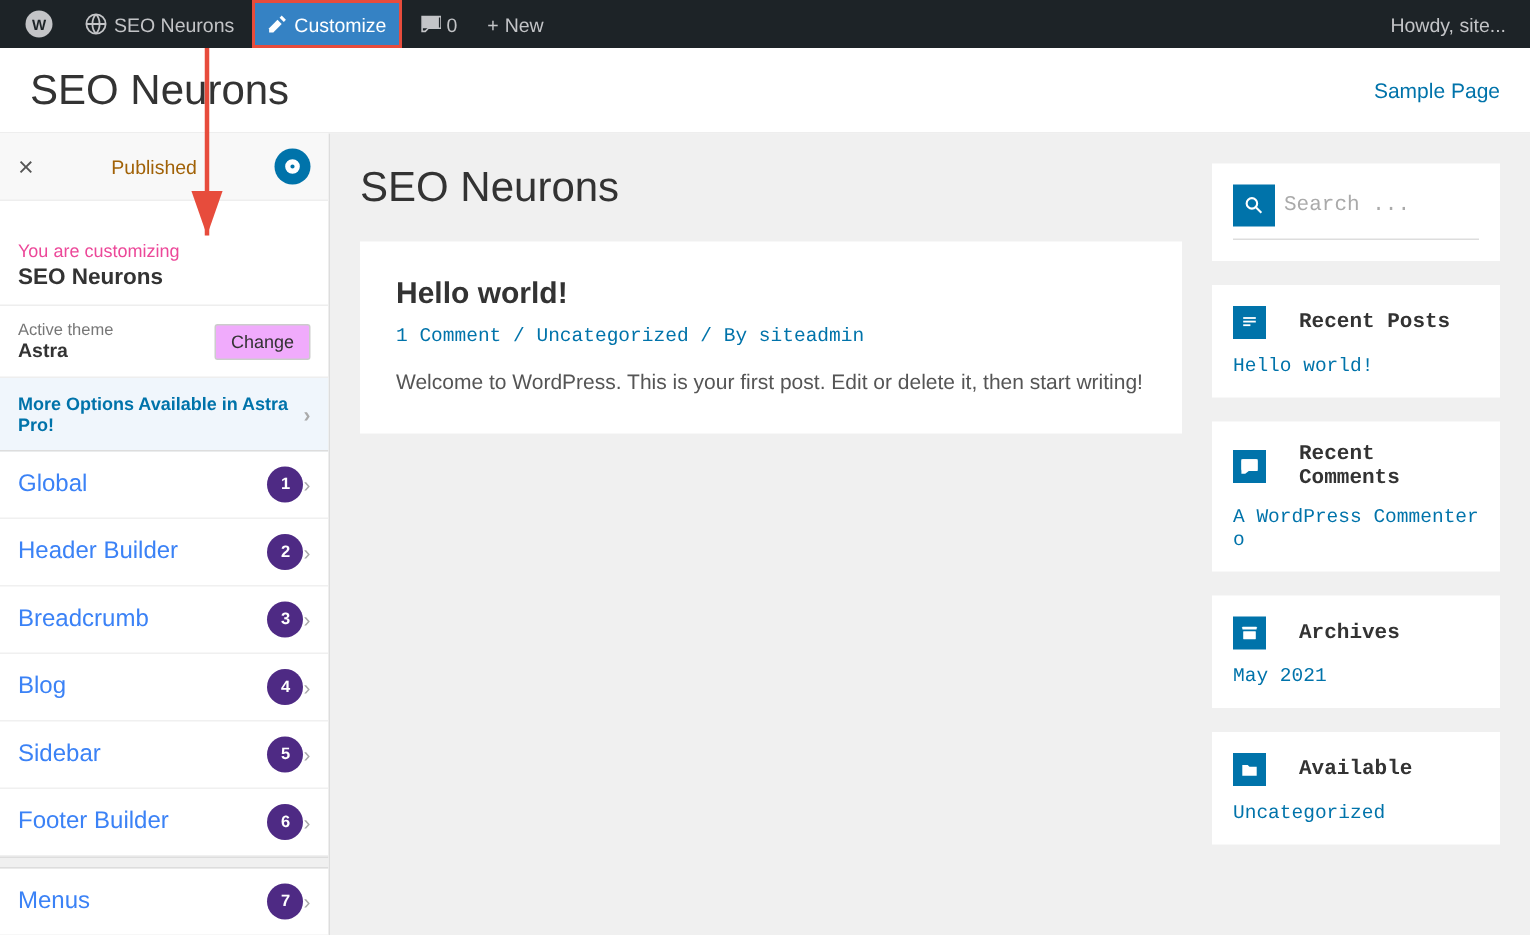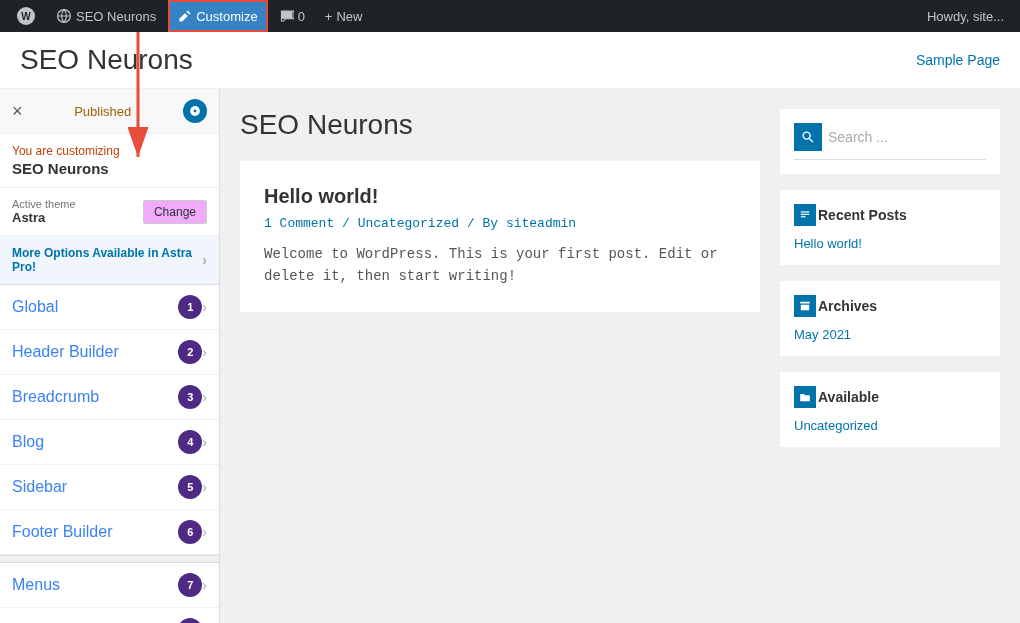--- a/index.html
+++ b/index.html
@@ -97,21 +97,21 @@
       display: flex;
       align-items: center;
       justify-content: center;
     }
     .customizer-circle svg { fill: #fff; width: 14px; height: 14px; }
 
     .customizer-info {
       padding: 10px 12px;
       border-bottom: 1px solid #eee;
     }
-    .customizing-label { font-size: 12px; color: #c2410c; }
+    .customizing-label { font-size: 12px; color: #ec4899; margin-top: 16px; }
     .customizing-site-name { font-size: 15px; font-weight: 600; color: #333; margin-top: 2px; }
     .active-theme-row {
       display: flex;
       align-items: center;
       justify-content: space-between;
       padding: 10px 12px;
       border-bottom: 1px solid #eee;
     }
     .theme-info .label { font-size: 11px; color: #777; }
     .theme-info .theme-name { font-size: 13px; font-weight: 600; color: #333; }
@@ -209,26 +209,27 @@
       color: #333;
       margin-bottom: 8px;
     }
     .post-meta {
       font-size: 13px;
       color: #0073aa;
       margin-bottom: 12px;
       font-family: Liberation Mono, monospace;
     }
     .post-meta a { color: #0073aa; text-decoration: none; }
-    .post-excerpt { font-size: 14px; color: #555; line-height: 1.6; font-family: Liberation Mono, monospace; }
+    .post-excerpt { font-size: 14px; color: #555; line-height: 1.6; }
 
     
     .sidebar-widgets {
-      width: 220px;
+      width: 192px;
       flex-shrink: 0;
+      font-family: Liberation Mono, monospace;
     }
     .widget {
       background: #fff;
       padding: 14px;
       margin-bottom: 16px;
     }
     .widget-search {
       display: flex;
       align-items: center;
       gap: 6px;
@@ -244,21 +245,21 @@
       align-items: center;
       justify-content: center;
       flex-shrink: 0;
     }
     .search-icon-widget svg { fill: #fff; width: 14px; height: 14px; }
     .search-placeholder { color: #aaa; font-size: 14px; }
 
     .widget-title-row {
       display: flex;
       align-items: center;
-      gap: 2px;
+      gap: 22px;
       margin-bottom: 10px;
     }
     .widget-icon {
       width: 22px;
       height: 22px;
       background: #0073aa;
       display: flex;
       align-items: center;
       justify-content: center;
       flex-shrink: 0;
@@ -457,20 +458,32 @@
                   <rect x="3" y="4" width="14" height="2"></rect>
                   <rect x="3" y="8" width="14" height="2"></rect>
                   <rect x="3" y="12" width="8" height="2"></rect>
                 </svg>
             </div>
             <span class="widget-title">Recent Posts</span>
           </div>
           <a class="widget-link">Hello world!</a>
         </div>
 
+        <div class="widget">
+          <div class="widget-title-row">
+            <div class="widget-icon">
+              <svg viewBox="0 0 20 20" fill="none" stroke="#fff" stroke-width="2">
+                  <rect x="2" y="3" width="16" height="11" rx="1"></rect>
+                  <path d="M5 17l4-3h9V3H2v14z"></path>
+                </svg>
+            </div>
+            <span class="widget-title">Recent Comments</span>
+          </div>
+          <a class="widget-link">A WordPress Commenter o</a>
+        </div>
 
         <div class="widget">
           <div class="widget-title-row">
             <div class="widget-icon">
               <svg viewBox="0 0 20 20" fill="#fff">
                   <rect x="2" y="3" width="16" height="3" rx="0.5"></rect>
                   <rect x="3" y="8" width="14" height="9" rx="0.5"></rect>
                 </svg>
             </div>
             <span class="widget-title">Archives</span>

